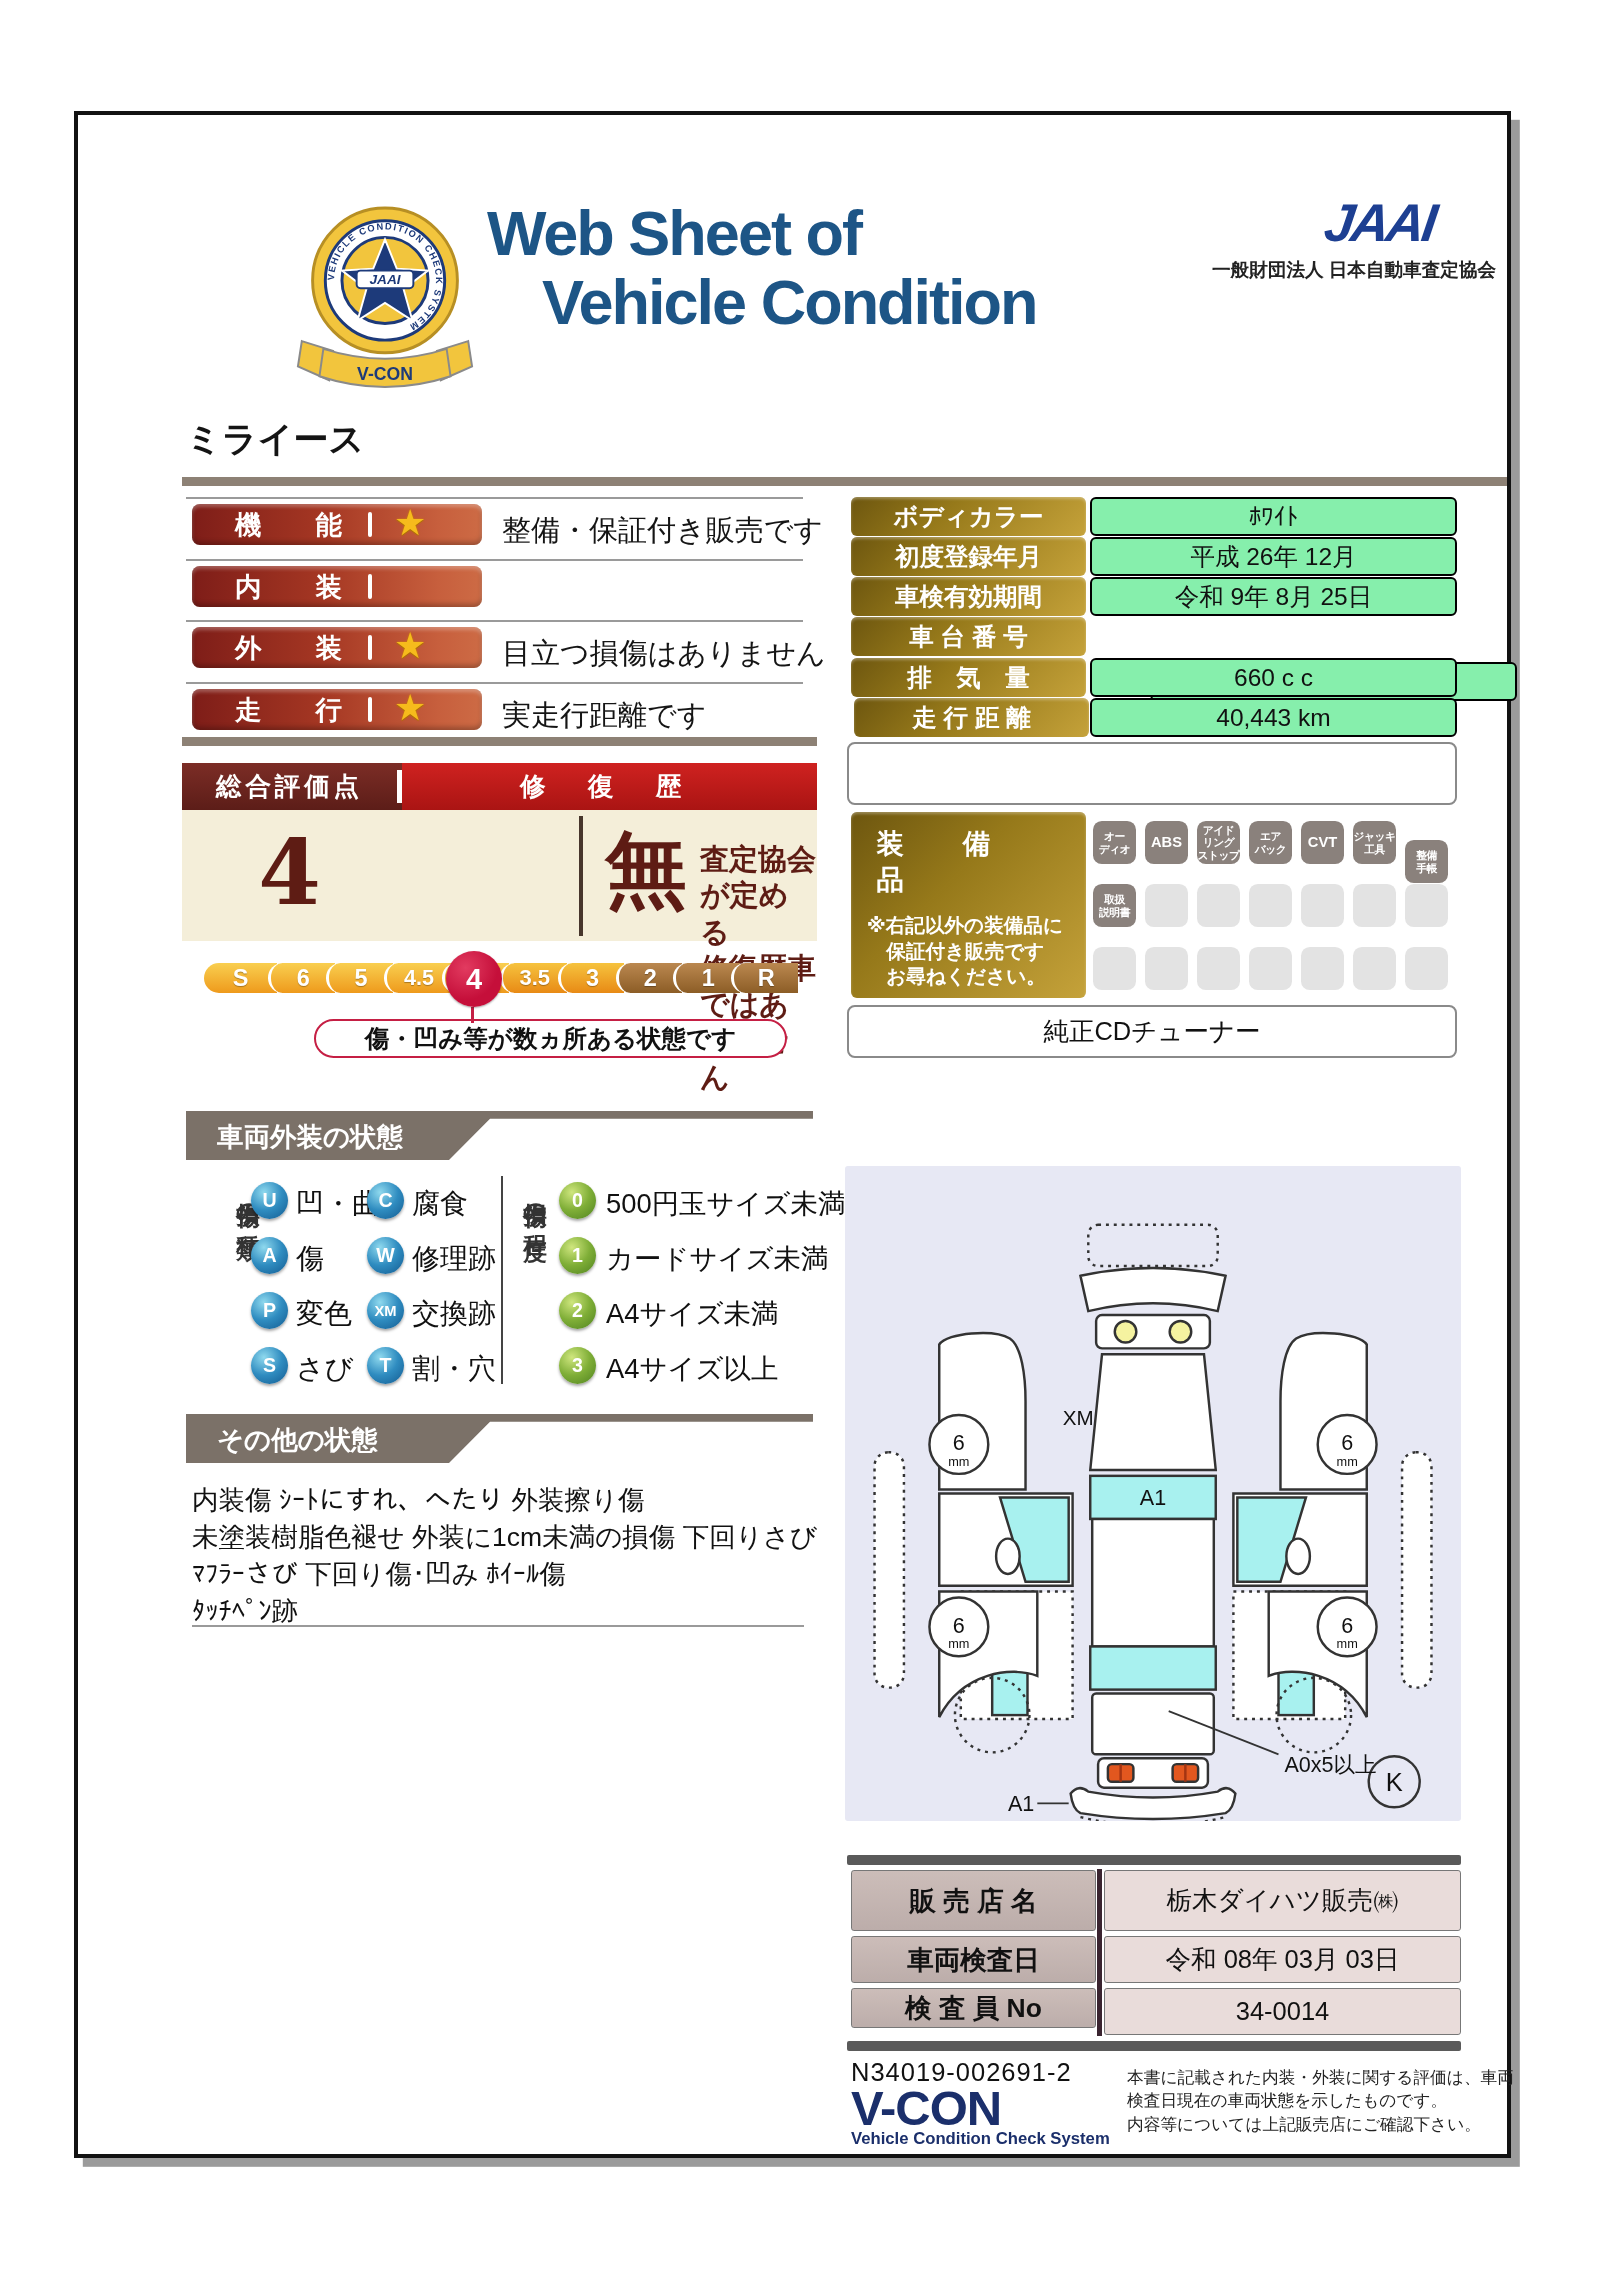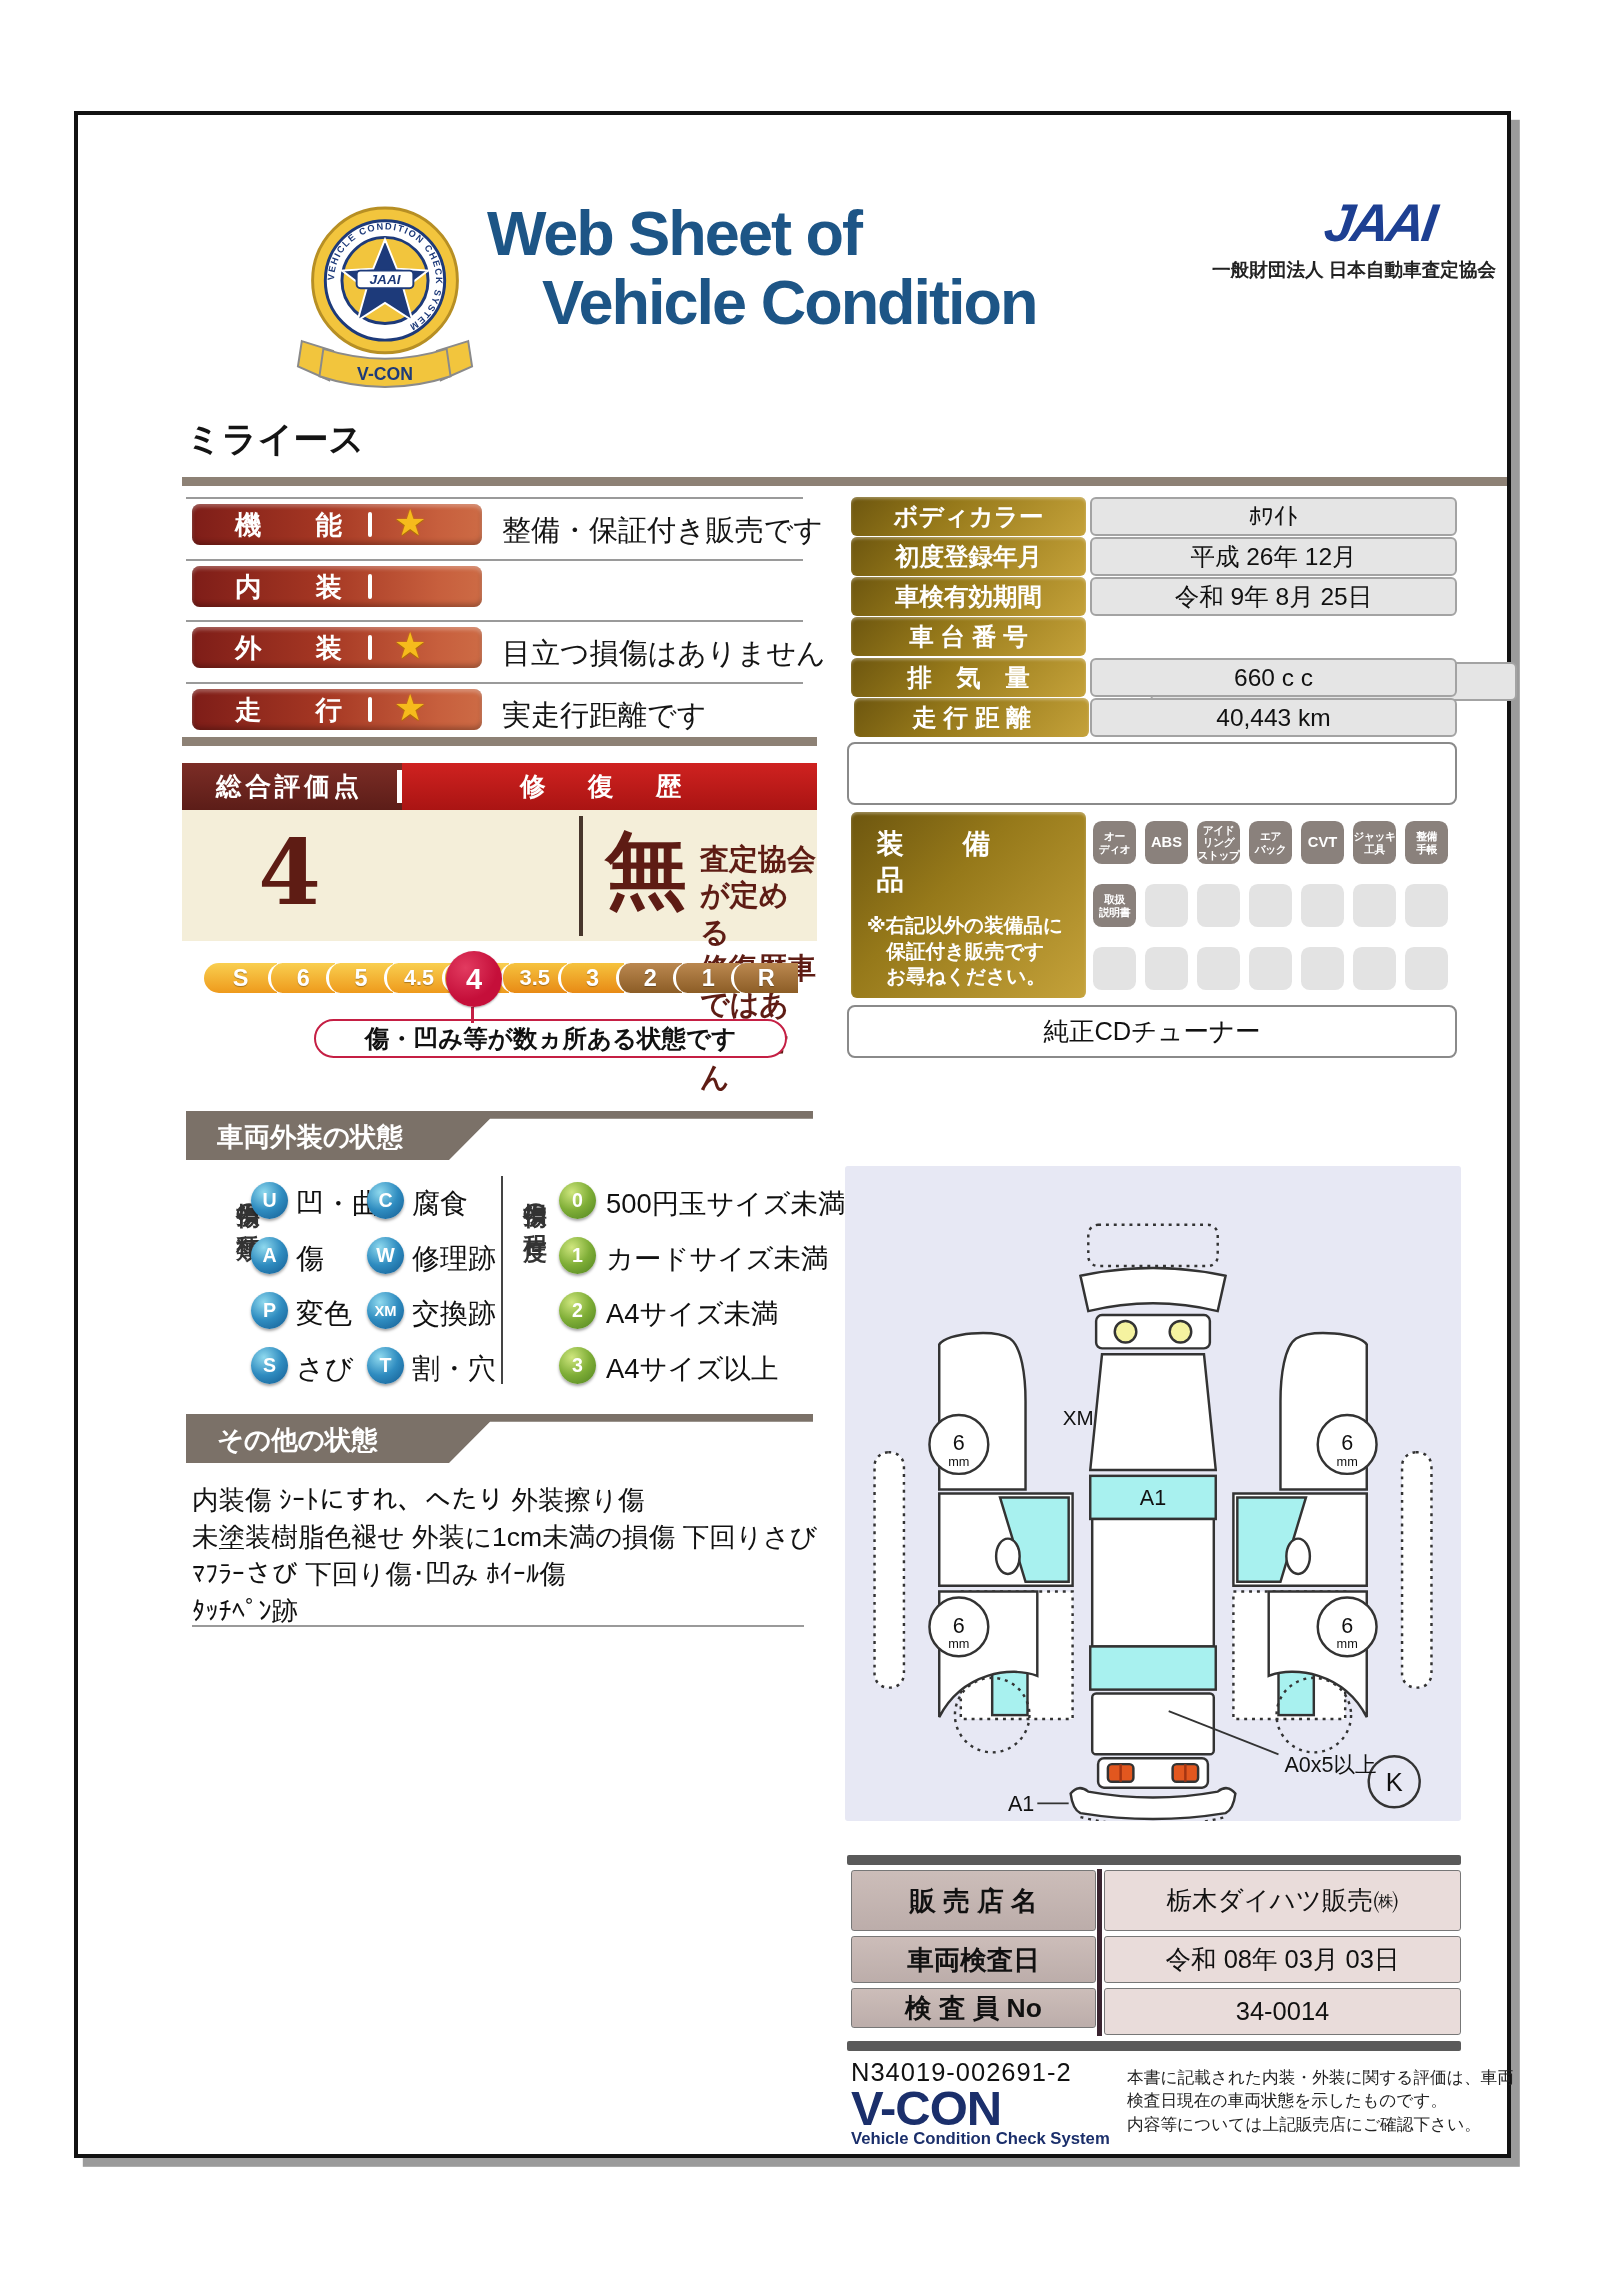--- a/index.html
+++ b/index.html
@@ -42,21 +42,21 @@
   .seg.warm2{background:linear-gradient(to bottom,#f6c33e,#e88a15);}
   .seg.brown{background:linear-gradient(to bottom,#bb8850,#8c5d26);}
   .seg.notch{margin-left:-8.8px;border-left:3.9px solid #fff;border-radius:14.7px 0 0 14.7px;}
   .sel-circle{left:446px;top:951px;width:56px;height:56px;border-radius:50%;background:radial-gradient(circle at 35% 30%,#e23b60,#c50f3a 60%);color:#fff;font-size:29px;font-weight:800;display:flex;align-items:center;justify-content:center;z-index:5;box-shadow:0 1px 2px rgba(0,0,0,.35);}
   .sel-line{left:471px;top:1007px;width:2.9px;height:15.7px;background:#c51f44;z-index:4;}
   .callout{left:314px;top:1019px;width:469px;height:35px;border:2.9px solid #c51f44;border-radius:19.6px;background:#fff;display:flex;align-items:center;justify-content:center;font-size:24.5px;font-weight:700;color:#111;}
 
   
   .gold{background:linear-gradient(135deg,#6d560f 0%,#96791a 40%,#c5a23a 100%);box-shadow:inset 0 2px 2.9px rgba(255,255,255,.3);}
   .info-label{width:235px;height:39px;border-radius:5.9px;color:#fff;font-size:24.5px;font-weight:600;display:flex;align-items:center;justify-content:center;white-space:nowrap;}
-  .info-value{width:367px;height:39px;background:#e5e5e5;border:2px solid #a3a3a3;border-radius:5.9px;display:flex;align-items:center;justify-content:center;font-size:24.5px;color:#111;box-sizing:border-box;white-space:nowrap;}
+  .info-value{width:367px;height:39px;background:#86efac;border:2px solid #000000;border-radius:5.9px;display:flex;align-items:center;justify-content:center;font-size:24.5px;color:#111;box-sizing:border-box;white-space:nowrap;}
   .wide-box{background:#fff;border:2px solid #8a8a8a;border-radius:7.8px;box-sizing:border-box;}
 
   
   .equip-box{left:851px;top:812px;width:235px;height:186px;border-radius:5.9px;color:#fff;}
   .equip-title{padding:13.7px 0 0 25.5px;font-size:27.4px;font-weight:700;letter-spacing:15.7px;}
   .equip-note{padding:15.7px 0 0 15.7px;font-size:19.6px;font-weight:600;line-height:1.3;}
   .badge{position:absolute;width:43px;height:43px;border-radius:8.8px;display:flex;align-items:center;justify-content:center;text-align:center;}
   .badge.filled{background:#8a817c;color:#fff;font-size:10.8px;font-weight:700;line-height:1.15;white-space:pre-line;letter-spacing:-0.5px;}
   .badge.filled.big{font-size:14.7px;letter-spacing:0;}
   .badge.empty{background:#e3e3e3;}
@@ -216,21 +216,21 @@
 ディオ</div>
   <div class="abs badge filled big" style="left:1145px;top:821px;">ABS</div>
   <div class="abs badge filled" style="left:1197px;top:821px;">アイド
 リング
 ストップ</div>
   <div class="abs badge filled" style="left:1249px;top:821px;">エア
 バック</div>
   <div class="abs badge filled big" style="left:1301px;top:821px;">CVT</div>
   <div class="abs badge filled" style="left:1353px;top:821px;">ジャッキ
 工具</div>
-  <div class="abs badge filled" style="left:1405px;top:821px;text-align:right;">整備
+  <div class="abs badge filled" style="left:1405px;top:840px;text-align:right;">整備
 手帳</div>
 
   <div class="abs badge filled" style="left:1093px;top:884px;">取扱
 説明書</div>
   <div class="abs badge empty" style="left:1145px;top:884px;"></div>
   <div class="abs badge empty" style="left:1197px;top:884px;"></div>
   <div class="abs badge empty" style="left:1249px;top:884px;"></div>
   <div class="abs badge empty" style="left:1301px;top:884px;"></div>
   <div class="abs badge empty" style="left:1353px;top:884px;"></div>
   <div class="abs badge empty" style="left:1405px;top:884px;"></div>

